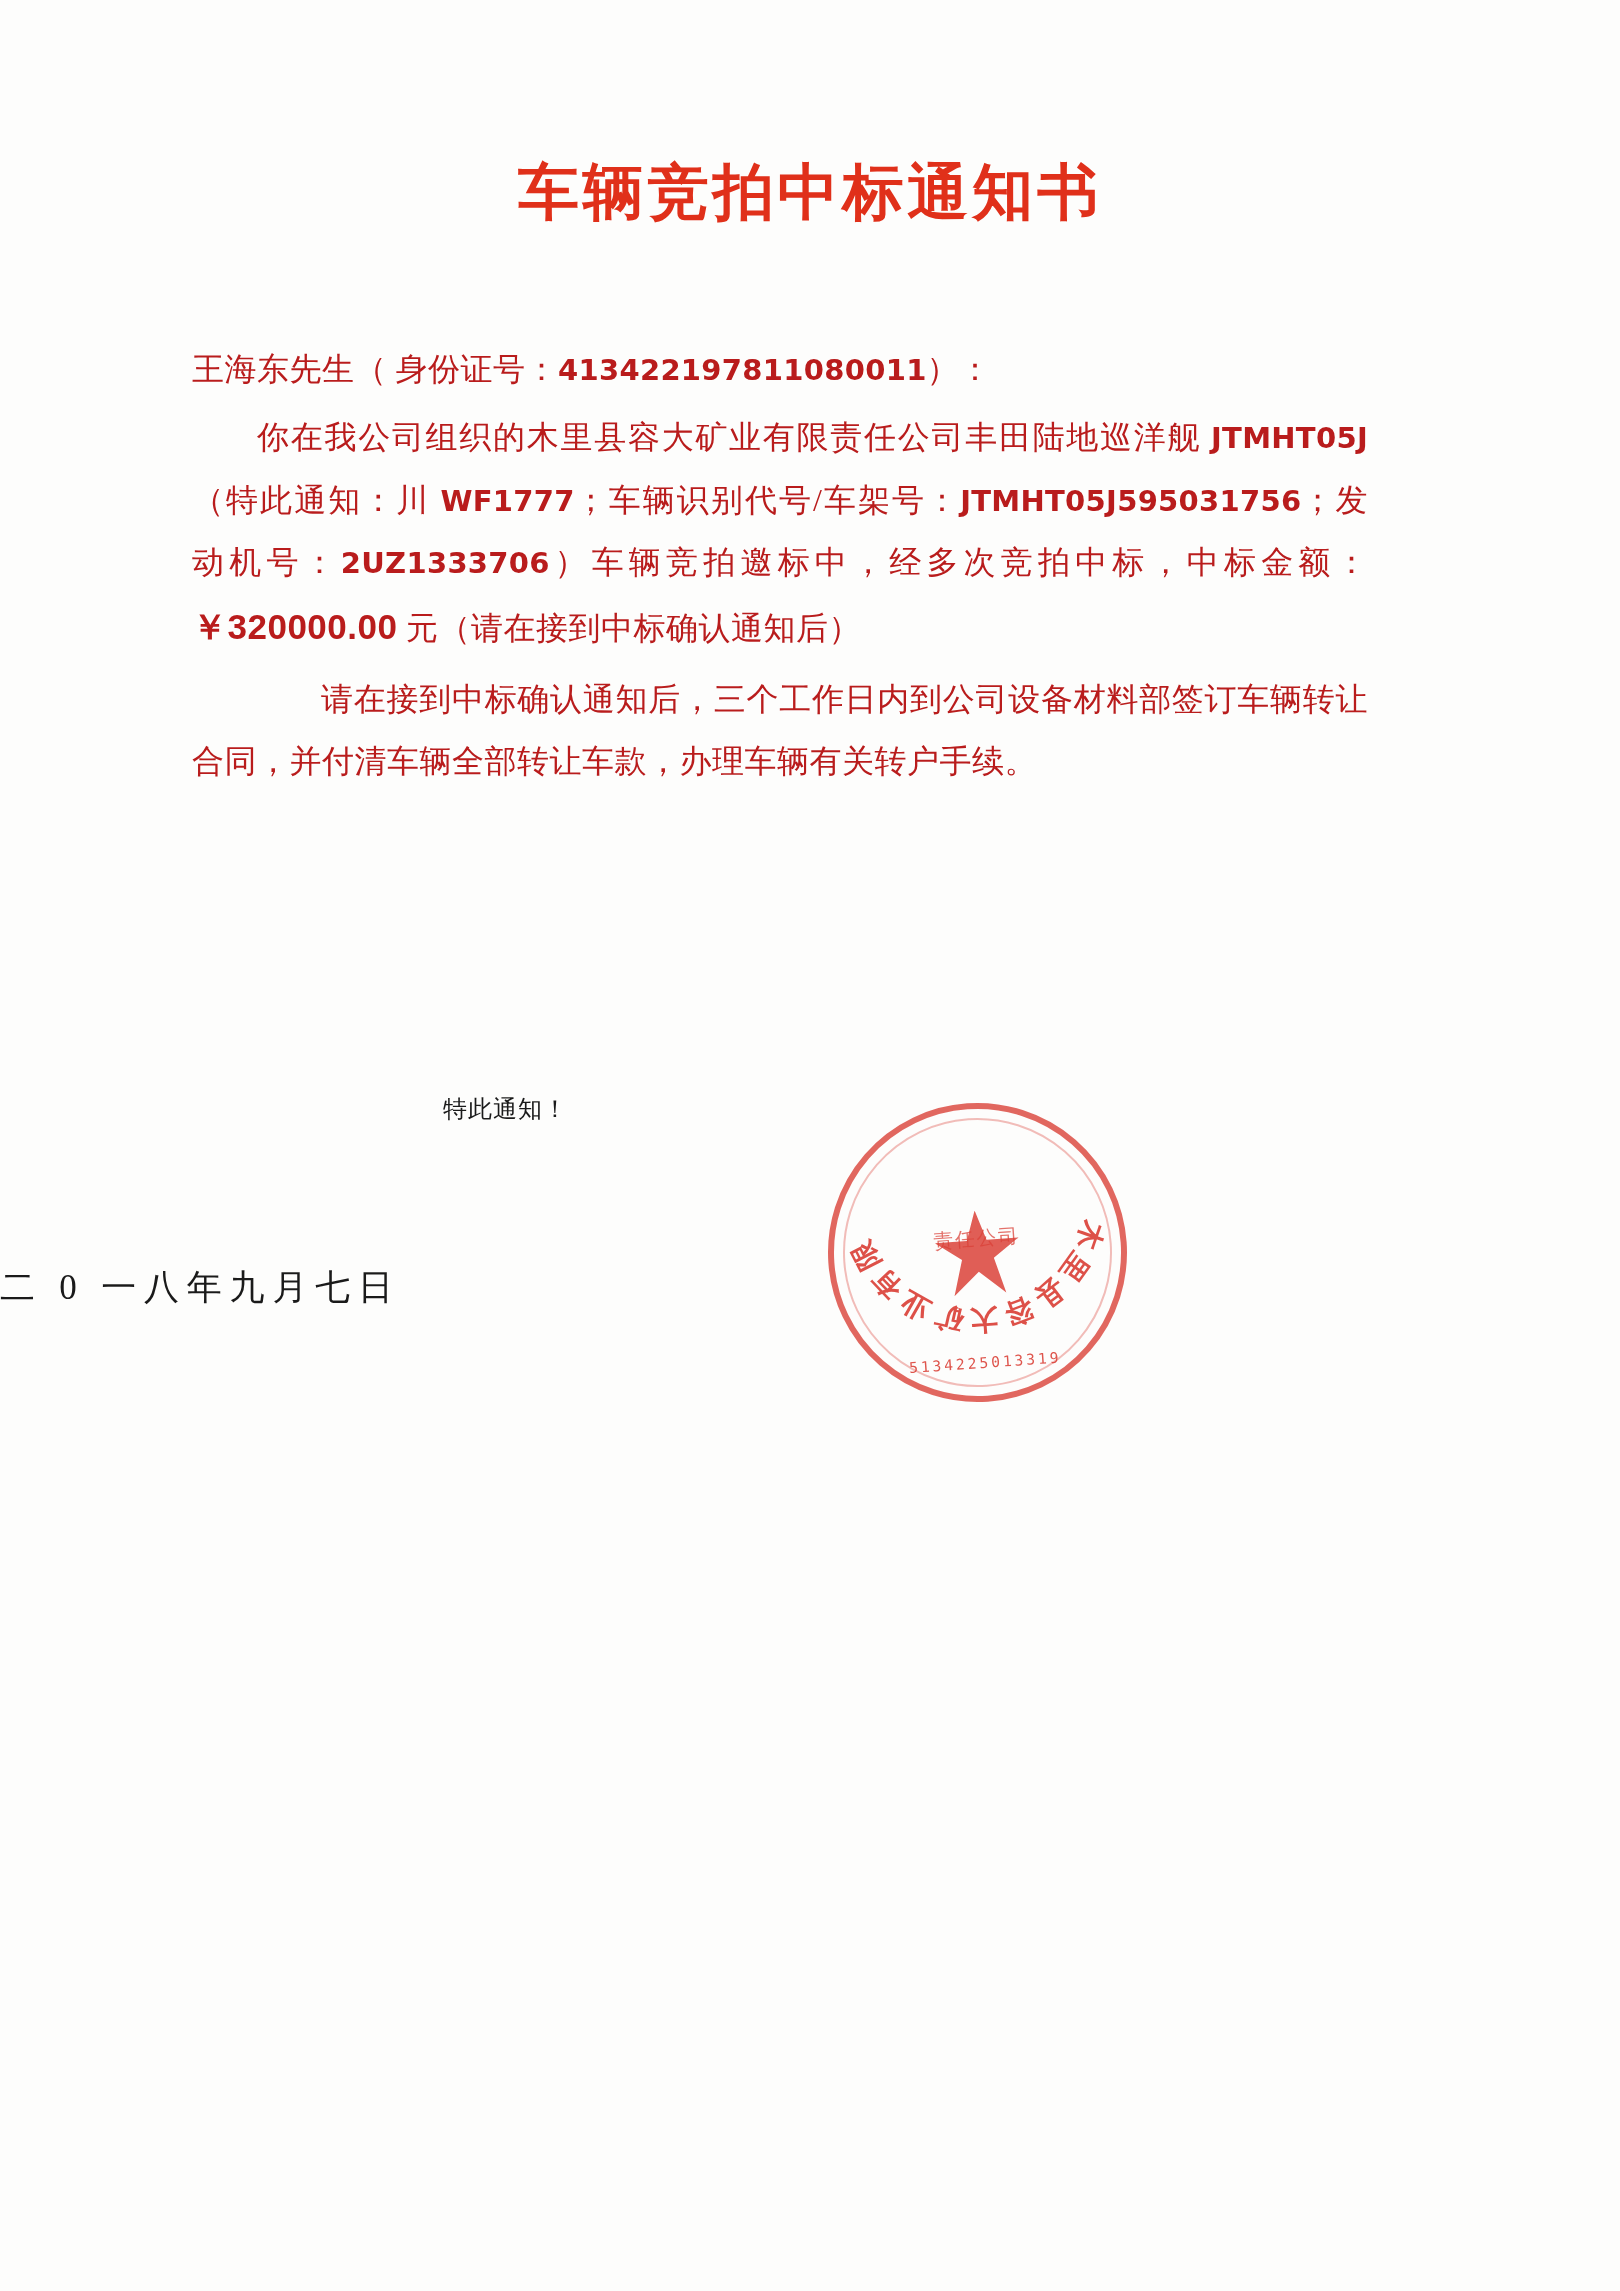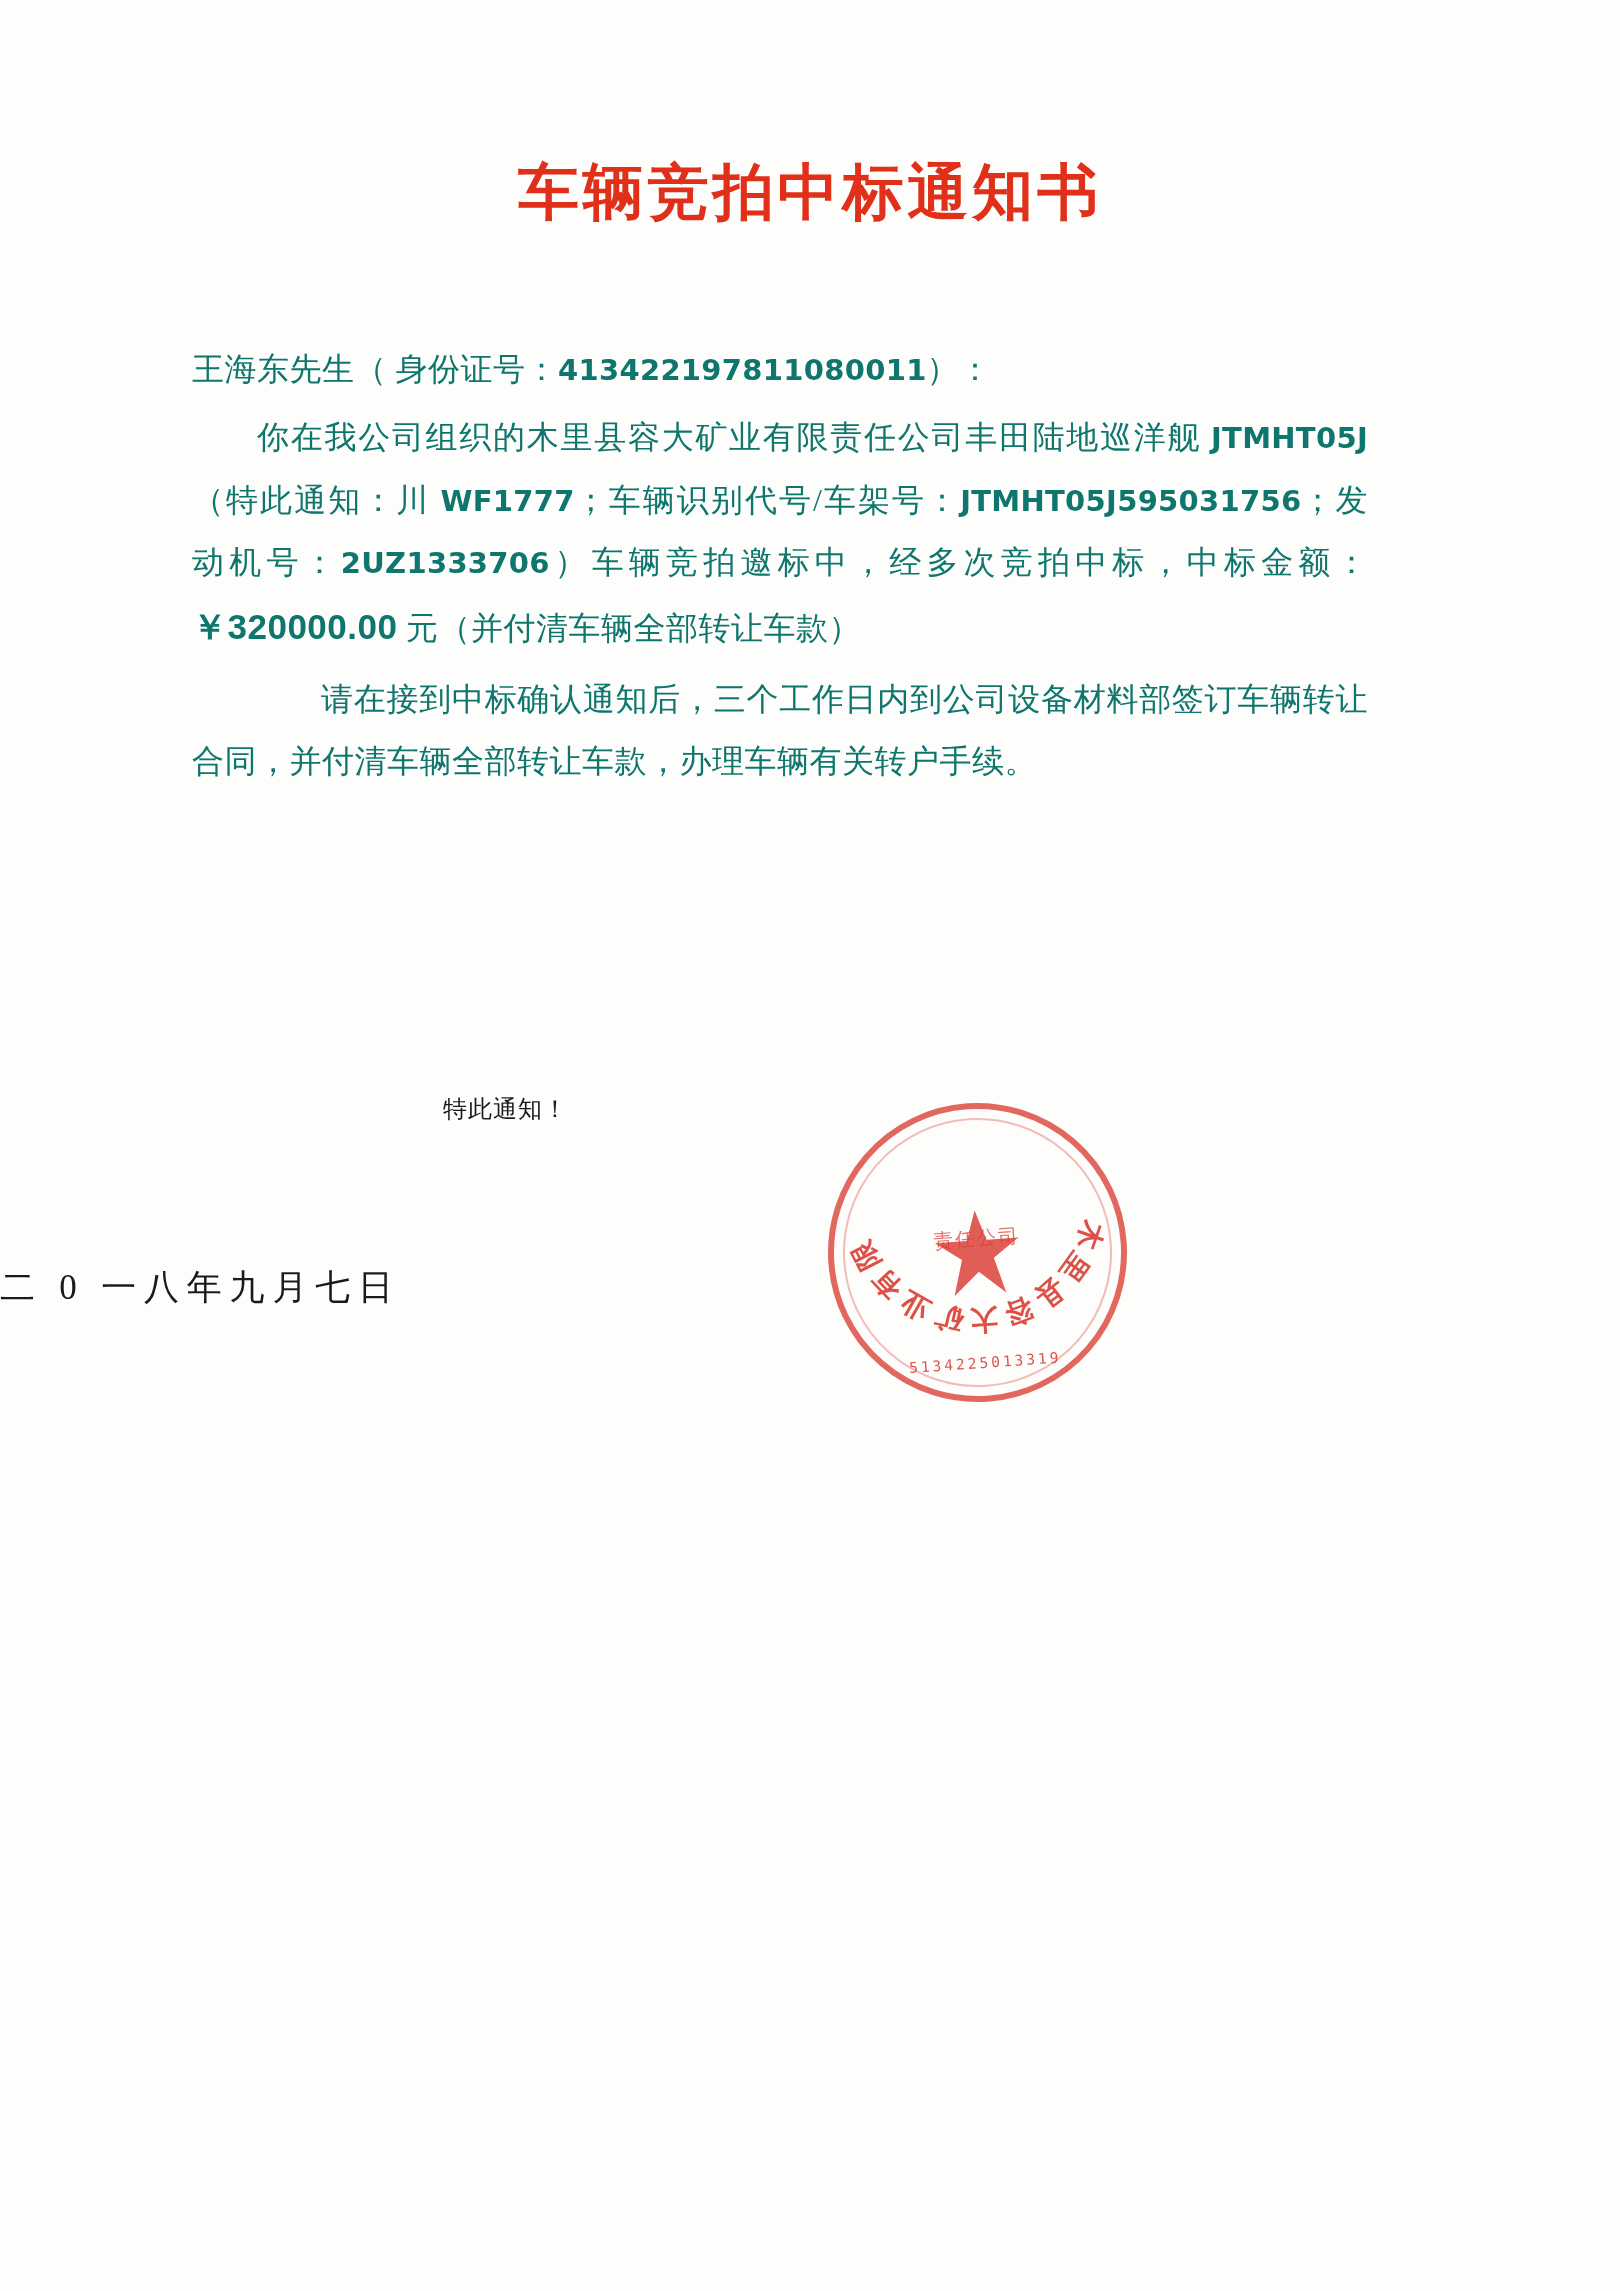--- a/index.html
+++ b/index.html
@@ -35,21 +35,21 @@
     color: #e0301a;
   }
 
   .body-block {
     position: absolute;
     top: 338px;
     left: 192px;
     width: 1176px;
     font-size: 32px;
     line-height: 1.95;
-    color: #0f766e;
+    color: #b91c1c;
     letter-spacing: 0.5px;
   }
 
   .para {
     margin: 0 0 5.9px 0;
     text-align: justify;
     text-justify: inter-ideograph;
   }
 
   .indent {
@@ -175,21 +175,21 @@
 
   <div class="doc-title">车辆竞拍中标通知书</div>
 
   <div class="body-block">
 
     <p class="para">
       <span>王海东先生（ 身份证号：</span><span class="latin">413422197811080011</span><span>）：</span>
     </p>
 
     <p class="para indent">
-      <span>你在我公司组织的木里县容大矿业有限责任公司丰田陆地巡洋舰 </span><span class="latin">JTMHT05J</span><span>（特此通知：川 </span><span class="latin">WF1777</span><span>；车辆识别代号/车架号：</span><span class="latin">JTMHT05J595031756</span><span>；发动机号：</span><span class="latin">2UZ1333706</span><span>）车辆竞拍邀标中，经多次竞拍中标，中标金额：</span><span class="amount">￥320000.00</span><span> 元（并付清车辆全部转让车款）</span>
+      <span>你在我公司组织的木里县容大矿业有限责任公司丰田陆地巡洋舰 </span><span class="latin">JTMHT05J</span><span>（特此通知：川 </span><span class="latin">WF1777</span><span>；车辆识别代号/车架号：</span><span class="latin">JTMHT05J595031756</span><span>；发动机号：</span><span class="latin">2UZ1333706</span><span>）车辆竞拍邀标中，经多次竞拍中标，中标金额：</span><span class="amount">￥320000.00</span><span> 元（请在接到中标确认通知后）</span>
     </p>
 
     <p class="para indent-2">请在接到中标确认通知后，三个工作日内到公司设备材料部签订车辆转让合同，并付清车辆全部转让车款，办理车辆有关转户手续。</p>
 
   </div>
 
   <div class="notice-line">特此通知！</div>
 
   <div class="sign-date">二 0 一八年九月七日</div>
 

